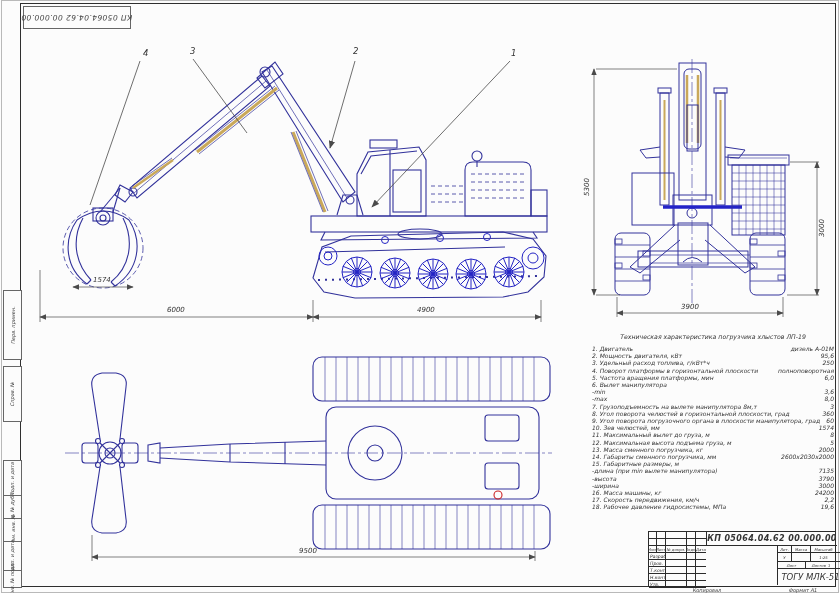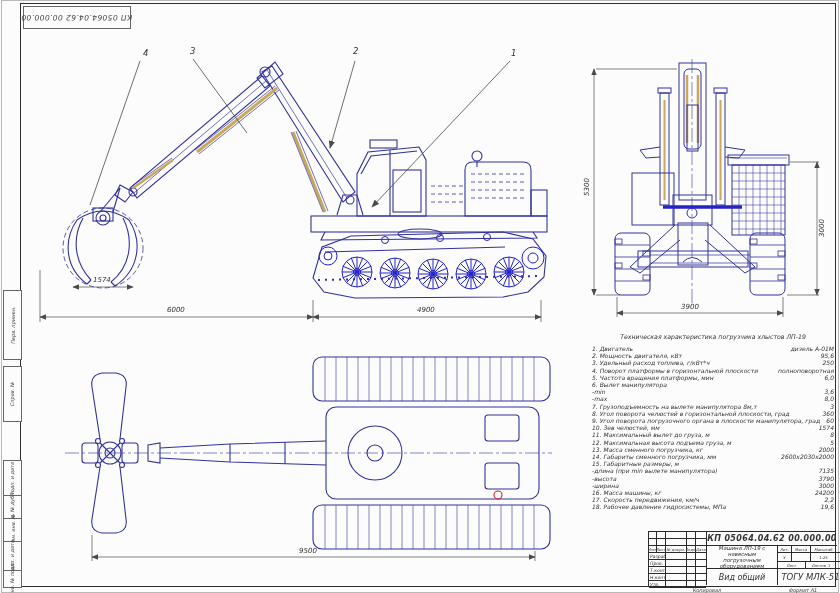--- a/index.html
+++ b/index.html
@@ -586,24 +586,20 @@
 
           <div class="tb-row">
             <div class="tb-c tb-role" style="width:17px">Утв.</div>
             <div class="tb-c" style="width:21px"></div>
             <div class="tb-c" style="width:9px"></div>
             <div class="tb-c" style="width:10px;border-right:none"></div>
           </div>
         </div>
     </div>
 
-    <div class="tb-mid">
-      <div class="tb-name">Машина ЛП-19 с навесным погрузочным оборудованием</div>
-      <div class="tb-view">Вид общий</div>
-    </div>
 
     <div class="tb-right">
       <div class="tb-r-row tb-r-h">
         <div class="tb-c" style="width:14px">Лит.</div>
         <div class="tb-c" style="width:19px">Масса</div>
         <div class="tb-c" style="width:25px;border-right:none">Масштаб</div>
       </div>
       <div class="tb-r-row tb-r-v">
         <div class="tb-c" style="width:14px">У</div>
         <div class="tb-c" style="width:19px"></div>

